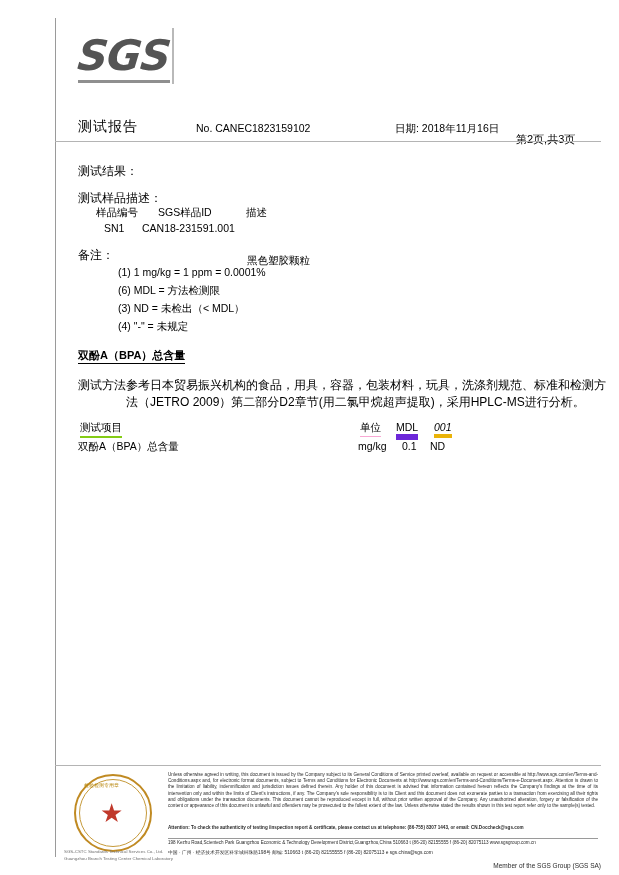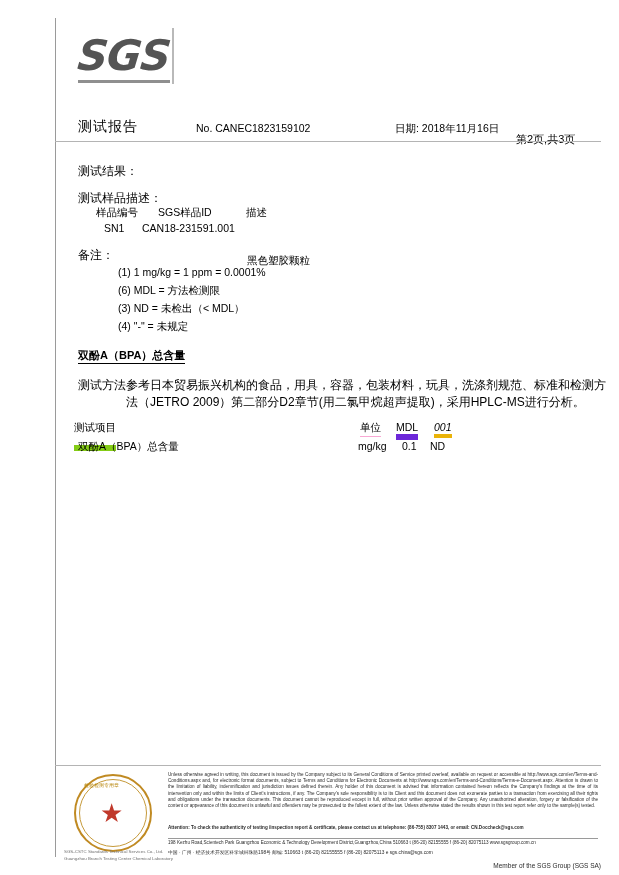--- a/index.html
+++ b/index.html
@@ -137,21 +137,21 @@
     color: #000;
     border-bottom: 1px solid #000;
     padding-bottom: 1px;
     line-height: 14px;
   }
 
   .method-label { left: 78px; top: 377px; }
   .method-l1 { left: 126px; top: 377px; }
   .method-l2 { left: 126px; top: 394px; }
   .rt-head { top: 421px; font-size: 10.5px; }
-  .rt-h-item { left: 74px; border-bottom: 6px solid #84cc16; padding-bottom: 10px; }
+  .rt-h-item { left: 80px; border-bottom: 2px solid #84cc16; padding-bottom: 1px; }
   .rt-h-unit { left: 360px; border-bottom: 1px solid #f9a8d4; padding-bottom: 1px; }
   .rt-h-mdl  { left: 396px; border-bottom: 6px solid #6d28d9; padding-bottom: 1px; }
   .rt-h-001  { left: 434px; border-bottom: 4px solid #eab308; padding-bottom: 1px; font-style: italic; }
   .rt-row { top: 440px; font-size: 10.5px; }
   .rt-r-item { left: 78px; }
   .rt-r-unit { left: 358px; }
   .rt-r-mdl  { left: 402px; }
   .rt-r-001  { left: 430px; }
 
   

